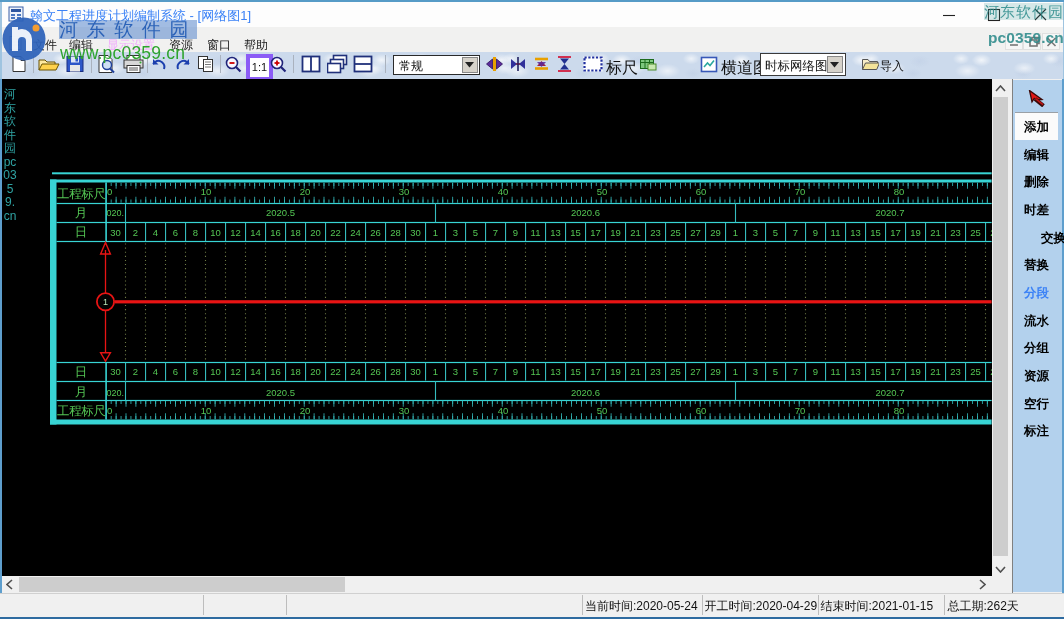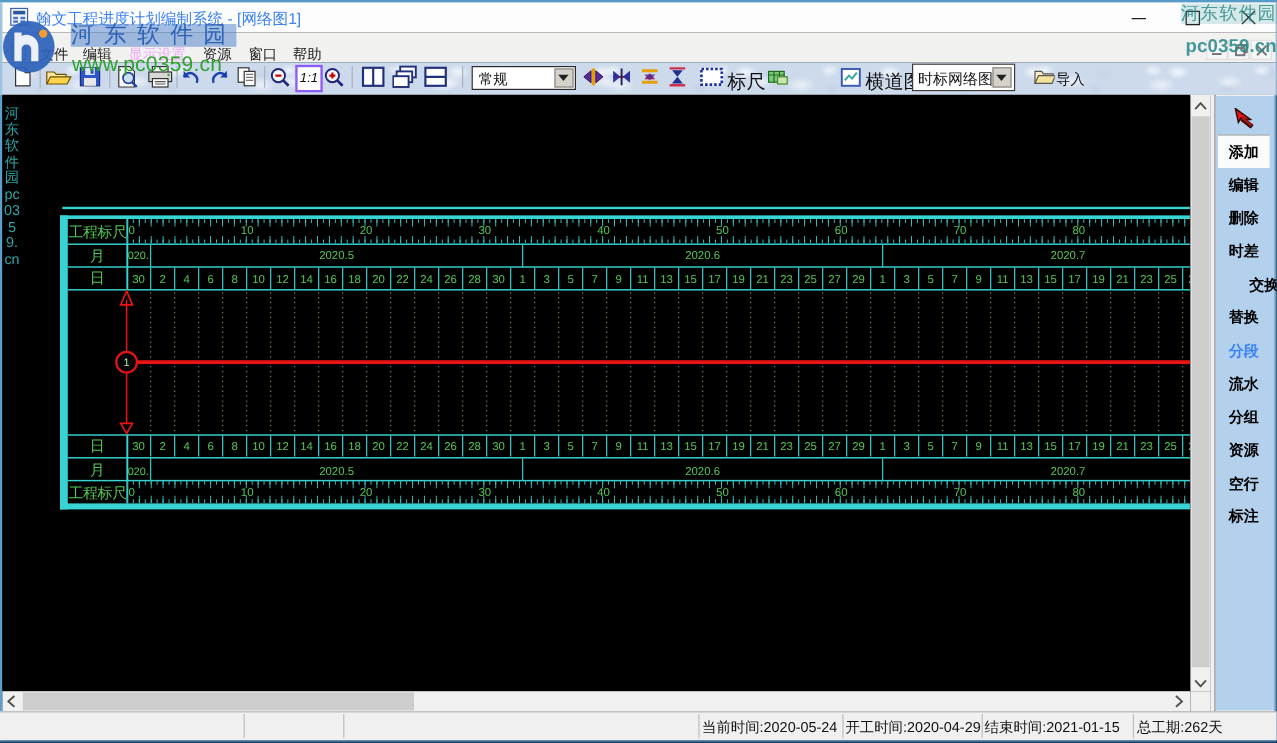--- a/index.html
+++ b/index.html
@@ -111,21 +111,21 @@
       <line x1="9" y1="7" x2="15" y2="7"></line>
       <line x1="9" y1="9.5" x2="15" y2="9.5"></line>
       <line x1="9" y1="12" x2="15" y2="12"></line>
     </g>
   </svg>
 <svg class="abs" style="left:224px;top:55px" width="19" height="18">
     <circle cx="8" cy="8" r="5.5" fill="#f8f8ff" stroke="#20247a" stroke-width="1.6"></circle>
     <line x1="5.5" y1="8" x2="10.5" y2="8" stroke="#c00" stroke-width="1.8"></line>
     <line x1="12" y1="12" x2="16.5" y2="16.5" stroke="#20247a" stroke-width="2.2"></line>
   </svg>
-<div class="abs" style="left:246px;top:54px;width:19px;height:19px;background:#fff;border:2px solid #8b5cf6;font-size:11px;color:#111;text-align:center;line-height:19px;font-style:italic;">1:1</div>
+<div class="abs" style="left:246px;top:54px;width:19px;height:19px;background:#fff;border:4px solid #8b5cf6;font-size:11px;color:#111;text-align:center;line-height:19px;">1:1</div>
 <svg class="abs" style="left:269px;top:55px" width="19" height="18">
     <circle cx="8" cy="8" r="5.5" fill="#f8f8ff" stroke="#20247a" stroke-width="1.6"></circle>
     <line x1="5.5" y1="8" x2="10.5" y2="8" stroke="#c00" stroke-width="1.8"></line>
     <line x1="8" y1="5.5" x2="8" y2="10.5" stroke="#c00" stroke-width="1.8"></line>
     <line x1="12" y1="12" x2="16.5" y2="16.5" stroke="#20247a" stroke-width="2.2"></line>
   </svg>
 <svg class="abs" style="left:301px;top:55px" width="20" height="18">
     <rect x="1.5" y="1.5" width="17" height="15" fill="#fff" stroke="#20307a" stroke-width="1.8"></rect>
     <line x1="10" y1="2" x2="10" y2="16" stroke="#20307a" stroke-width="1.8"></line>
   </svg>

